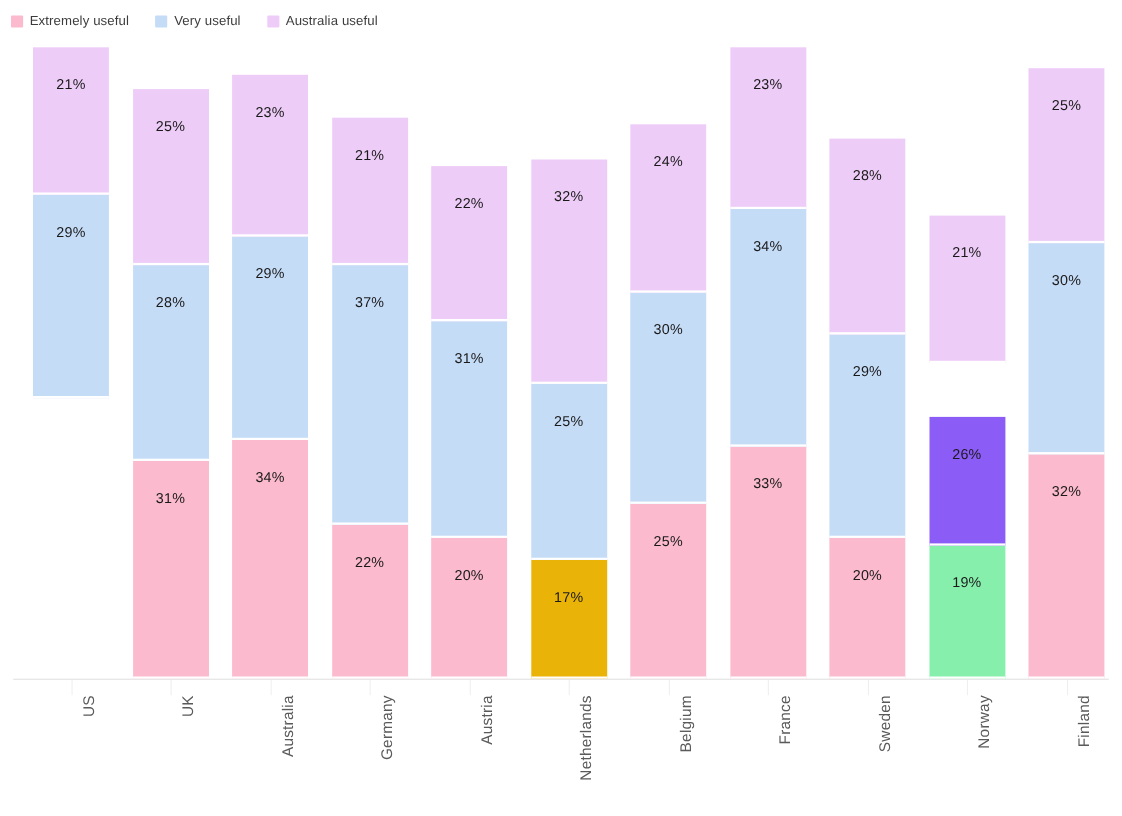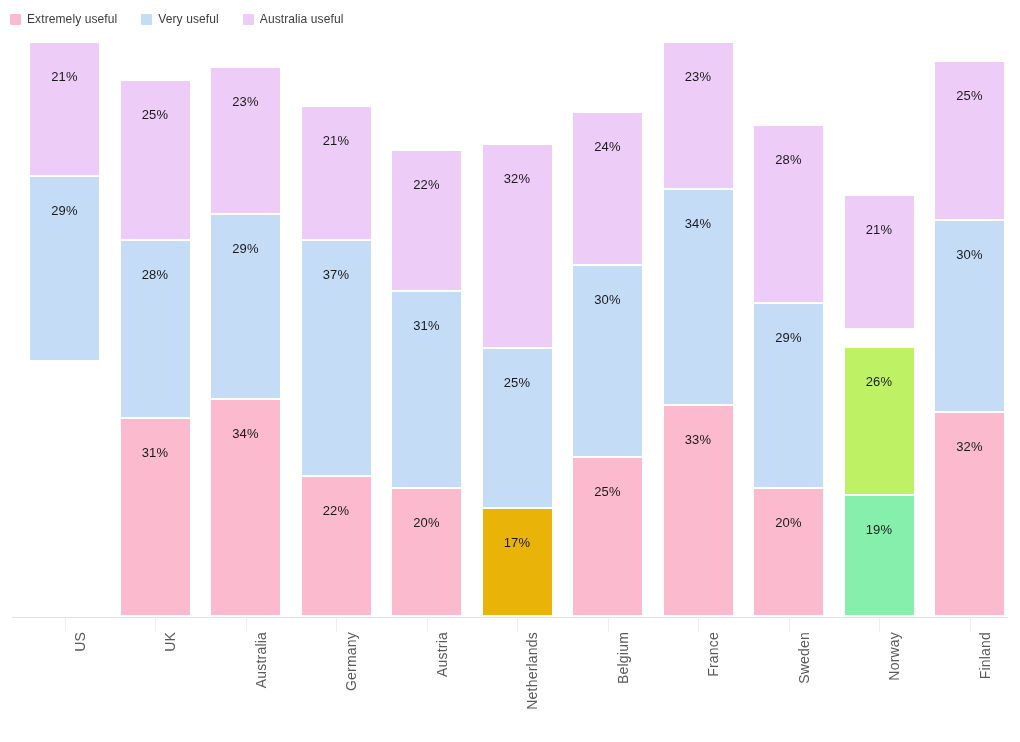--- a/index.html
+++ b/index.html
@@ -202,21 +202,21 @@
           <span class="seg-label">29%</span>
         </div>
         <div class="seg" style="height: 178.64px; bottom: 312.62px; background: rgb(238, 204, 248); position: absolute;">
           <span class="seg-label">28%</span>
         </div>
       </div>
       <div class="bar-group" style="left: 844.5px; width: 69px; height: 421.08px;">
         <div class="seg" style="height: 121.22px; bottom: 0px; background: #86efac; position: absolute;">
           <span class="seg-label">19%</span>
         </div>
-        <div class="seg" style="height: 148px; bottom: 121.22px; background: #bef264; position: absolute;">
+        <div class="seg" style="height: 117px; bottom: 121.22px; background: #8b5cf6; position: absolute;">
           <span class="seg-label">26%</span>
         </div>
         <div class="seg" style="height: 133.98px; bottom: 287.1px; background: rgb(238, 204, 248); position: absolute;">
           <span class="seg-label">21%</span>
         </div>
       </div>
       <div class="bar-group" style="left: 935px; width: 69px; height: 555.06px;">
         <div class="seg" style="height: 204.16px; bottom: 0px; background: rgb(251, 186, 206); position: absolute;">
           <span class="seg-label">32%</span>
         </div>

